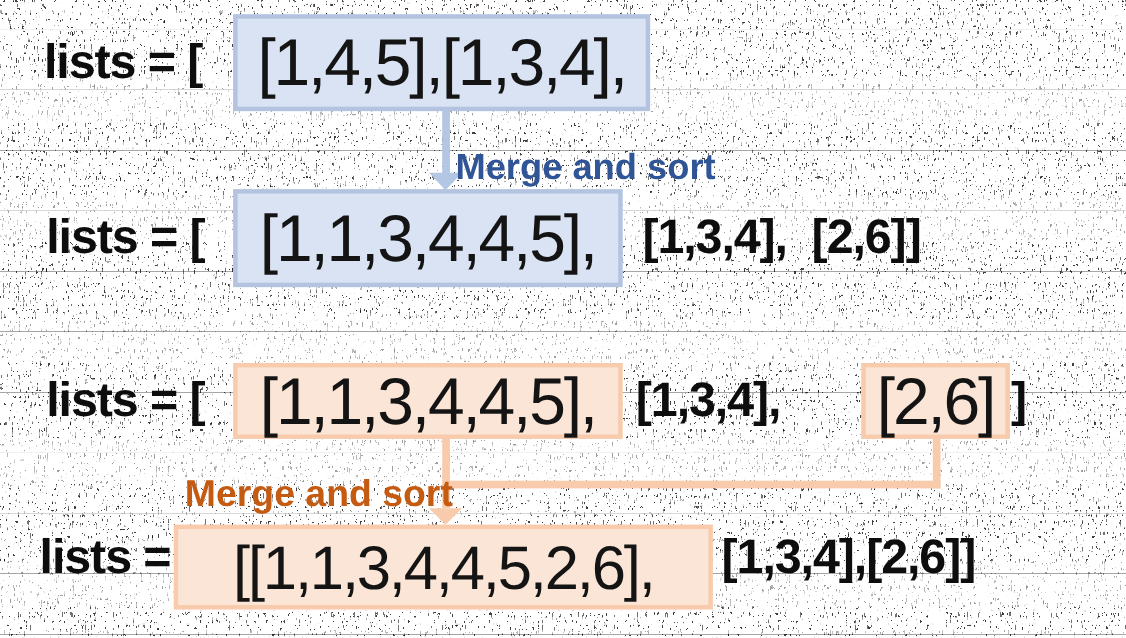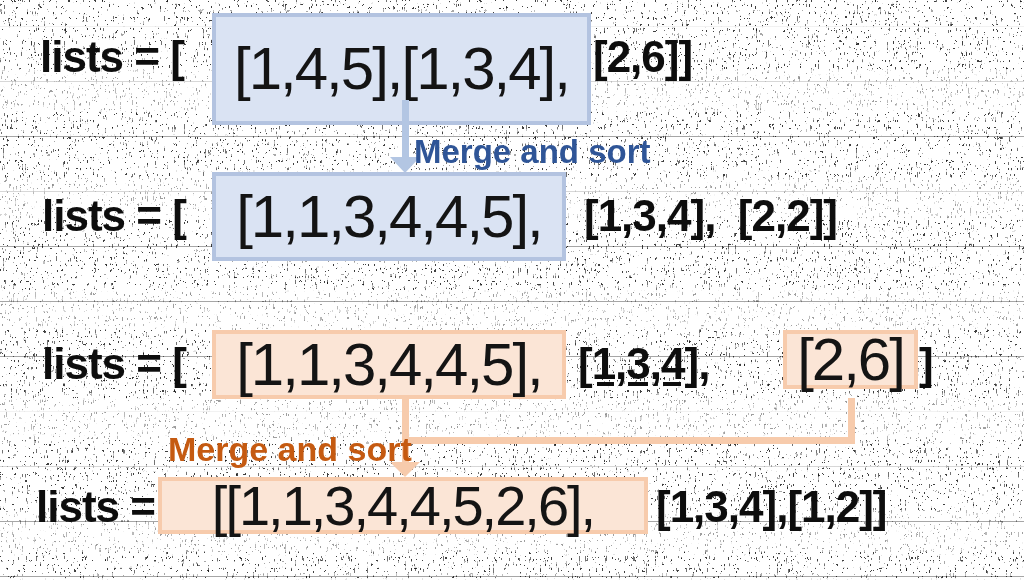--- a/index.html
+++ b/index.html
@@ -80,50 +80,49 @@
           </feComponentTransfer>
       </filter>
     </defs>
     <rect width="1024" height="580" fill="#ffffff"></rect>
     <rect width="1024" height="580" filter="url(#speckle)" opacity="0.75"></rect>
     <rect width="1024" height="580" filter="url(#speckle2)" opacity="0.55"></rect>
   </svg>
   <div class="bg-bands"></div>
 
   <span class="blacktext" style="left:40px;top:57px;">lists = [</span>
-  <div class="hbox blue" style="left:212px;top:13px;width:379px;height:112px;">
+  <div class="hbox blue" style="left:212px;top:13px;width:379px;height:88px;">
     <span class="boxtext">[1,4,5],[1,3,4],</span>
   </div>
-  <span class="blacktext" style="left:593px;top:57px;">[2,6]]</span>
 
   <div class="cline blue" style="left:402px;top:100px;width:7px;height:59px;"></div>
   <div class="arrowhead blue" style="left:390px;top:157px;"></div>
   <span class="mlabel blue" style="left:414px;top:123px;">Merge and sort</span>
 
   <span class="blacktext" style="left:42px;top:216px;">lists = [</span>
   <div class="hbox blue" style="left:212px;top:172px;width:354px;height:89px;">
     <span class="boxtext">[1,1,3,4,4,5],</span>
   </div>
-  <span class="blacktext" style="left:584px;top:216px;">[1,3,4],  [2,2]]</span>
+  <span class="blacktext" style="left:584px;top:216px;">[1,3,4],  [2,6]]</span>
 
   <span class="blacktext" style="left:42px;top:364px;">lists = [</span>
   <div class="hbox orange" style="left:212px;top:330px;width:354px;height:69px;">
     <span class="boxtext">[1,1,3,4,4,5],</span>
   </div>
-  <span class="blacktext" style="left:578px;top:364px;text-decoration:underline;">[1,3,4],</span>
-  <div class="hbox orange" style="left:783px;top:330px;width:135px;height:59px;">
+  <span class="blacktext" style="left:578px;top:364px;">[1,3,4],</span>
+  <div class="hbox orange" style="left:783px;top:330px;width:135px;height:69px;">
     <span class="boxtext">[2,6]</span>
   </div>
   <span class="blacktext" style="left:919px;top:364px;">]</span>
 
   <div class="cline orange" style="left:402px;top:398px;width:7px;height:64px;"></div>
   <div class="cline orange" style="left:402px;top:437px;width:453px;height:7px;"></div>
   <div class="cline orange" style="left:848px;top:398px;width:7px;height:46px;"></div>
   <div class="arrowhead orange" style="left:390px;top:462px;"></div>
   <span class="mlabel orange" style="left:168px;top:420px;">Merge and sort</span>
 
   <span class="blacktext" style="left:36px;top:507px;text-align:right;">lists =</span>
-  <div class="hbox orange" style="left:158px;top:477px;width:490px;height:57px;">
+  <div class="hbox orange" style="left:158px;top:477px;width:490px;height:77px;">
     <span class="boxtext" style="font-size:56px;">[[1,1,3,4,4,5,2,6],</span>
   </div>
-  <span class="blacktext" style="left:656px;top:507px;">[1,3,4],[1,2]]</span>
+  <span class="blacktext" style="left:656px;top:507px;">[1,3,4],[2,6]]</span>
 
 </div>
 
 </body></html>

